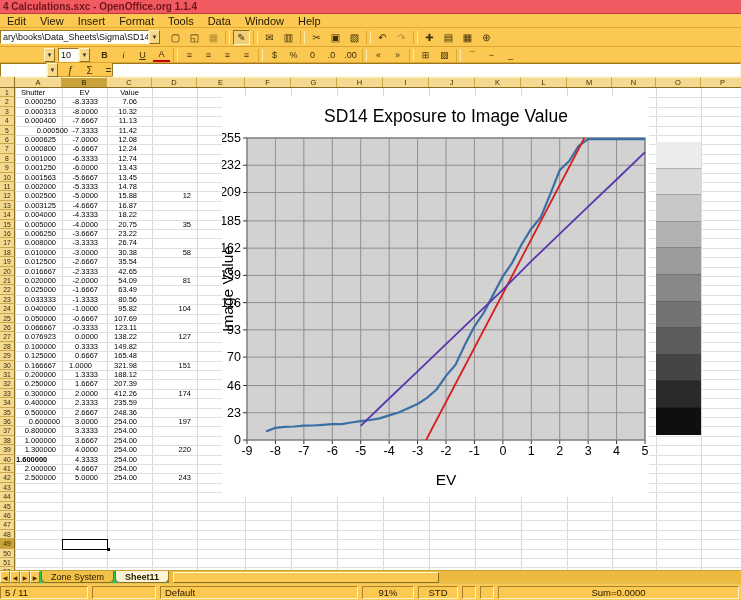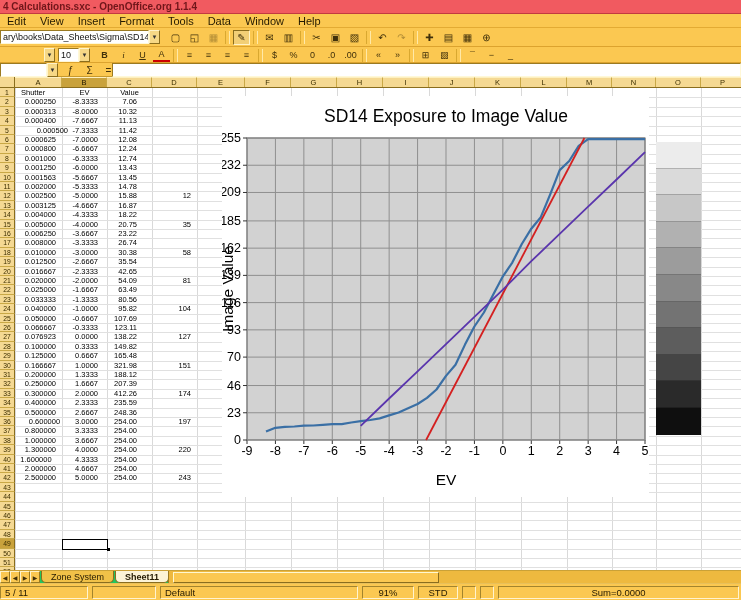--- a/index.html
+++ b/index.html
@@ -413,21 +413,21 @@
       <div class="cell" style="left: 63px; width: 43px; top: 244.4px; line-height: 9.4px; text-align: right; padding-right: 8px;">0.0000</div>
       <div class="cell" style="left: 108px; width: 43px; top: 244.4px; line-height: 9.4px; text-align: right; padding-right: 14px;">138.22</div>
       <div class="cell" style="left: 153px; width: 43px; top: 244.4px; line-height: 9.4px; text-align: right; padding-right: 5px;">127</div>
       <div class="cell" style="left: 16px; width: 45px; top: 253.8px; line-height: 9.4px; text-align: right; padding-right: 5px;">0.100000</div>
       <div class="cell" style="left: 63px; width: 43px; top: 253.8px; line-height: 9.4px; text-align: right; padding-right: 8px;">0.3333</div>
       <div class="cell" style="left: 108px; width: 43px; top: 253.8px; line-height: 9.4px; text-align: right; padding-right: 14px;">149.82</div>
       <div class="cell" style="left: 16px; width: 45px; top: 263.2px; line-height: 9.4px; text-align: right; padding-right: 5px;">0.125000</div>
       <div class="cell" style="left: 63px; width: 43px; top: 263.2px; line-height: 9.4px; text-align: right; padding-right: 8px;">0.6667</div>
       <div class="cell" style="left: 108px; width: 43px; top: 263.2px; line-height: 9.4px; text-align: right; padding-right: 14px;">165.48</div>
       <div class="cell" style="left: 16px; width: 45px; top: 272.6px; line-height: 9.4px; text-align: right; padding-right: 5px;">0.166667</div>
-      <div class="cell" style="left: 63px; width: 43px; top: 272.6px; line-height: 9.4px; text-align: right; padding-right: 8px;">1.0000</div>
+      <div class="cell" style="left: 63px; width: 43px; top: 272.6px; line-height: 9.4px; text-align: right; padding-right: 14px;">1.0000</div>
       <div class="cell" style="left: 108px; width: 43px; top: 272.6px; line-height: 9.4px; text-align: right; padding-right: 14px;">321.98</div>
       <div class="cell" style="left: 153px; width: 43px; top: 272.6px; line-height: 9.4px; text-align: right; padding-right: 5px;">151</div>
       <div class="cell" style="left: 16px; width: 45px; top: 282px; line-height: 9.4px; text-align: right; padding-right: 5px;">0.200000</div>
       <div class="cell" style="left: 63px; width: 43px; top: 282px; line-height: 9.4px; text-align: right; padding-right: 8px;">1.3333</div>
       <div class="cell" style="left: 108px; width: 43px; top: 282px; line-height: 9.4px; text-align: right; padding-right: 14px;">188.12</div>
       <div class="cell" style="left: 16px; width: 45px; top: 291.4px; line-height: 9.4px; text-align: right; padding-right: 5px;">0.250000</div>
       <div class="cell" style="left: 63px; width: 43px; top: 291.4px; line-height: 9.4px; text-align: right; padding-right: 8px;">1.6667</div>
       <div class="cell" style="left: 108px; width: 43px; top: 291.4px; line-height: 9.4px; text-align: right; padding-right: 14px;">207.39</div>
       <div class="cell" style="left: 16px; width: 45px; top: 300.8px; line-height: 9.4px; text-align: right; padding-right: 5px;">0.300000</div>
       <div class="cell" style="left: 63px; width: 43px; top: 300.8px; line-height: 9.4px; text-align: right; padding-right: 8px;">2.0000</div>
@@ -446,21 +446,21 @@
       <div class="cell" style="left: 16px; width: 45px; top: 338.4px; line-height: 9.4px; text-align: right; padding-right: 5px;">0.800000</div>
       <div class="cell" style="left: 63px; width: 43px; top: 338.4px; line-height: 9.4px; text-align: right; padding-right: 8px;">3.3333</div>
       <div class="cell" style="left: 108px; width: 43px; top: 338.4px; line-height: 9.4px; text-align: right; padding-right: 14px;">254.00</div>
       <div class="cell" style="left: 16px; width: 45px; top: 347.8px; line-height: 9.4px; text-align: right; padding-right: 5px;">1.000000</div>
       <div class="cell" style="left: 63px; width: 43px; top: 347.8px; line-height: 9.4px; text-align: right; padding-right: 8px;">3.6667</div>
       <div class="cell" style="left: 108px; width: 43px; top: 347.8px; line-height: 9.4px; text-align: right; padding-right: 14px;">254.00</div>
       <div class="cell" style="left: 16px; width: 45px; top: 357.2px; line-height: 9.4px; text-align: right; padding-right: 5px;">1.300000</div>
       <div class="cell" style="left: 63px; width: 43px; top: 357.2px; line-height: 9.4px; text-align: right; padding-right: 8px;">4.0000</div>
       <div class="cell" style="left: 108px; width: 43px; top: 357.2px; line-height: 9.4px; text-align: right; padding-right: 14px;">254.00</div>
       <div class="cell" style="left: 153px; width: 43px; top: 357.2px; line-height: 9.4px; text-align: right; padding-right: 5px;">220</div>
-      <div class="cell" style="left: 16px; width: 45px; top: 366.6px; line-height: 9.4px; text-align: center; padding-right: 5px;">1.600000</div>
+      <div class="cell" style="left: 16px; width: 45px; top: 366.6px; line-height: 9.4px; text-align: left; padding-right: 5px; font-weight: bold;">1.600000</div>
       <div class="cell" style="left: 63px; width: 43px; top: 366.6px; line-height: 9.4px; text-align: right; padding-right: 8px;">4.3333</div>
       <div class="cell" style="left: 108px; width: 43px; top: 366.6px; line-height: 9.4px; text-align: right; padding-right: 14px;">254.00</div>
       <div class="cell" style="left: 16px; width: 45px; top: 376px; line-height: 9.4px; text-align: right; padding-right: 5px;">2.000000</div>
       <div class="cell" style="left: 63px; width: 43px; top: 376px; line-height: 9.4px; text-align: right; padding-right: 8px;">4.6667</div>
       <div class="cell" style="left: 108px; width: 43px; top: 376px; line-height: 9.4px; text-align: right; padding-right: 14px;">254.00</div>
       <div class="cell" style="left: 16px; width: 45px; top: 385.4px; line-height: 9.4px; text-align: right; padding-right: 5px;">2.500000</div>
       <div class="cell" style="left: 63px; width: 43px; top: 385.4px; line-height: 9.4px; text-align: right; padding-right: 8px;">5.0000</div>
       <div class="cell" style="left: 108px; width: 43px; top: 385.4px; line-height: 9.4px; text-align: right; padding-right: 14px;">254.00</div>
       <div class="cell" style="left: 153px; width: 43px; top: 385.4px; line-height: 9.4px; text-align: right; padding-right: 5px;">243</div>
       <div class="cellcursor" style="left: 62px; top: 451.2px; width: 46px; height: 10.4px;"></div>

